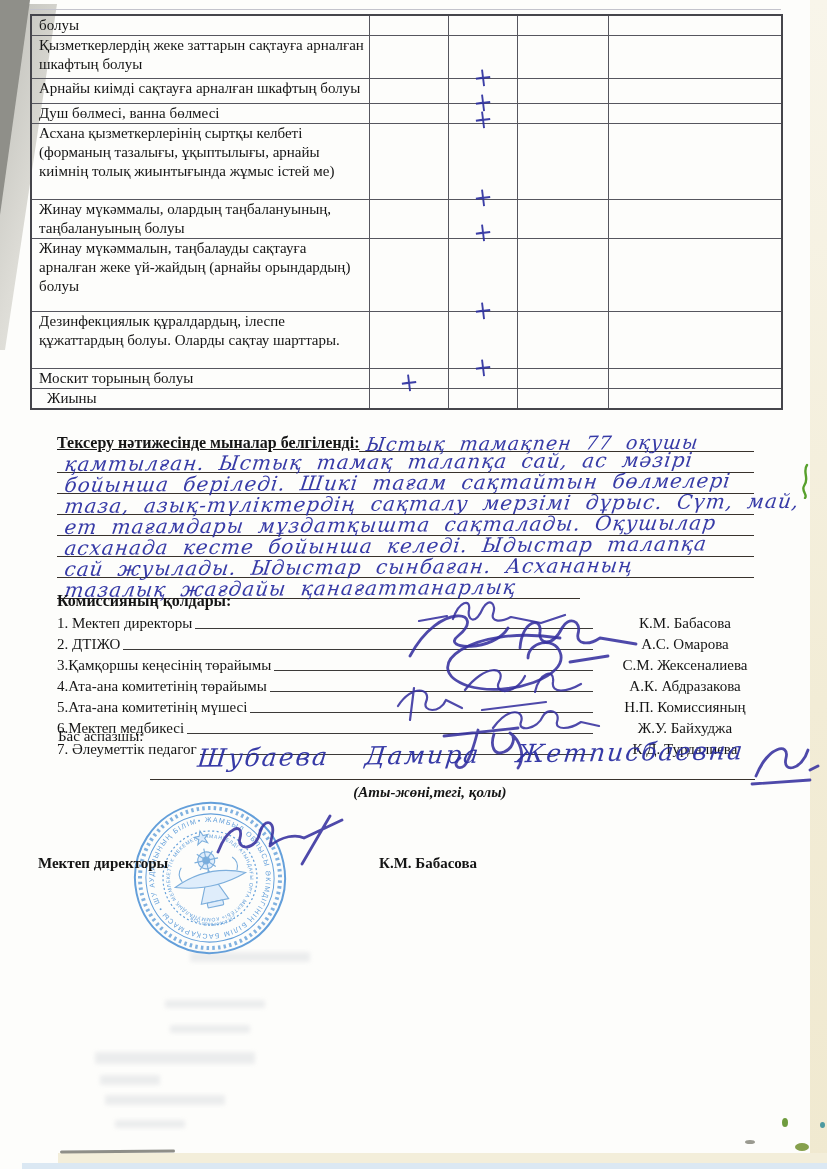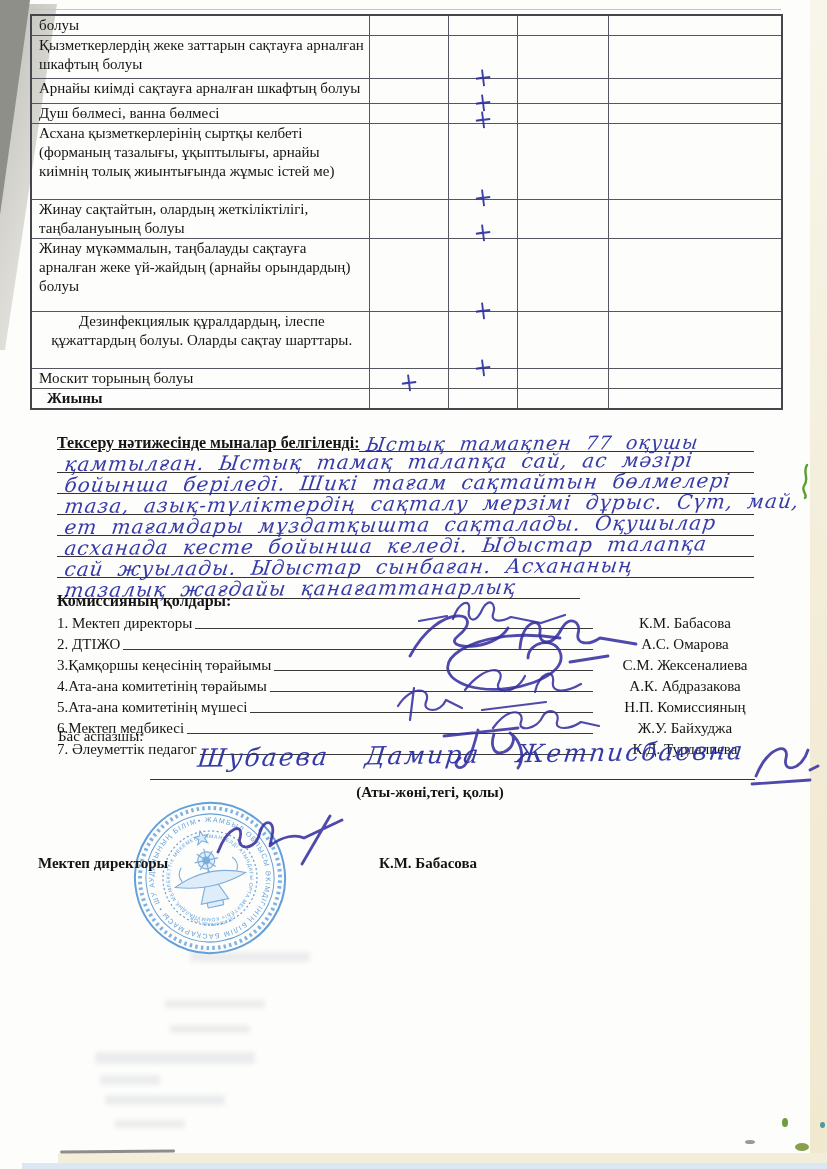--- a/index.html
+++ b/index.html
@@ -21,21 +21,21 @@
     transform:rotate(-.6deg);border-radius:2px;}
   .ghost{position:absolute;background:#aeb4bd;opacity:.22;filter:blur(2px);border-radius:2px;}
   .speck{position:absolute;border-radius:50%;filter:blur(.5px);}
 
   
   table.checklist{position:absolute;left:30px;top:14px;width:751px;border-collapse:collapse;
     table-layout:fixed;border:2px solid #45454b;}
   .checklist td{border:1px solid #56565e;vertical-align:top;position:relative;
     padding:0 4px 0 7px;font-size:15px;line-height:19px;}
   .checklist td.c-mark{padding:0;}
-  .checklist .b{font-weight:bold;padding-left:8px;}
+  .checklist .b{font-weight:normal;padding-left:8px;}
   .plus{position:absolute;left:50%;transform:translateX(-50%) rotate(-7deg) scaleY(1.15);
     font-family:"DejaVu Sans",sans-serif;font-size:23px;color:#2c2f9f;opacity:.92;z-index:3;}
   .table-top-ghost{position:absolute;left:30px;top:9px;width:751px;height:1px;background:#c3c3cc;}
 
   
   .findings{position:absolute;left:57px;top:429px;width:697px;}
   .f-line1{display:flex;align-items:flex-end;height:23px;}
   .f-label{font-weight:bold;font-size:16px;white-space:nowrap;text-decoration:underline;}
   .hw-seg{flex:1;border-bottom:1.5px solid #38322c;height:23px;position:relative;}
   .hw-line{height:20px;border-bottom:1.5px solid #38322c;position:relative;}
@@ -53,21 +53,21 @@
   .c-line{flex:1;border-bottom:1.4px solid #3c3a38;margin:0 3px 3px 3px;height:14px;}
   .c-name{width:170px;font-size:15px;white-space:nowrap;padding-left:4px;}
 
   
   .cook-label{position:absolute;left:58px;top:728px;font-size:15px;}
   .cook-line{position:absolute;left:150px;top:779px;width:605px;border-bottom:1.6px solid #38322c;}
   .cook-hw{position:absolute;left:198px;top:740px;color:#2d31a3;font-family:"DejaVu Serif",serif;
     font-style:italic;font-size:25px;letter-spacing:2px;word-spacing:26px;white-space:nowrap;
     transform:skewX(-7deg) rotate(-.8deg);opacity:.95;}
   .caption{position:absolute;left:300px;top:784px;width:260px;text-align:center;
-    font-weight:bold;font-size:15px;}
+    font-weight:bold;font-style:italic;font-size:15px;}
 
   
   .dir-label{position:absolute;left:38px;top:855px;font-weight:bold;font-size:15px;}
   .dir-name{position:absolute;left:379px;top:855px;font-weight:bold;font-size:15px;}
   .stamp{position:absolute;left:130px;top:798px;width:160px;height:160px;transform:rotate(-12deg);opacity:.88;}
   .sig{position:absolute;}
   .sig path{fill:none;stroke:#35309e;stroke-width:2.2;stroke-linecap:round;stroke-linejoin:round;opacity:.88;}
   .sig.thick path{stroke-width:2.8;}
   .green-mark{position:absolute;left:799px;top:463px;}
 </style>
@@ -147,38 +147,38 @@
         <tr style="height: 76px;">
           <td class="c-text"><span>Асхана қызметкерлерінің сыртқы келбеті (форманың тазалығы, ұқыптылығы, арнайы киімнің толық жиынтығында жұмыс істей ме)</span></td>
           <td class="c-mark"></td>
           <td class="c-mark">
             <span class="plus" style="bottom: -8px;">+</span>
           </td>
           <td class="c-mark"></td>
           <td class="c-mark"></td>
         </tr>
         <tr style="height: 39px;">
-          <td class="c-text"><span>Жинау сақтайтын, олардың жеткіліктілігі, таңбалануының болуы</span></td>
+          <td class="c-text"><span>Жинау мүкәммалы, олардың таңбалануының, таңбалануының болуы</span></td>
           <td class="c-mark"></td>
           <td class="c-mark">
             <span class="plus" style="bottom: -4px;">+</span>
           </td>
           <td class="c-mark"></td>
           <td class="c-mark"></td>
         </tr>
         <tr style="height: 73px;">
           <td class="c-text"><span>Жинау мүкәммалын, таңбалауды сақтауға арналған жеке үй-жайдың (арнайы орындардың) болуы</span></td>
           <td class="c-mark"></td>
           <td class="c-mark">
             <span class="plus" style="bottom: -9px;">+</span>
           </td>
           <td class="c-mark"></td>
           <td class="c-mark"></td>
         </tr>
-        <tr style="height: 57px; text-align: center;">
+        <tr style="height: 57px;">
           <td class="c-text"><span>Дезинфекциялык құралдардың, ілеспе құжаттардың болуы. Оларды сақтау шарттары.</span></td>
           <td class="c-mark"></td>
           <td class="c-mark">
             <span class="plus" style="bottom: -9px;">+</span>
           </td>
           <td class="c-mark"></td>
           <td class="c-mark"></td>
         </tr>
         <tr style="height: 20px;">
           <td class="c-text"><span>Москит торының болуы</span></td>

